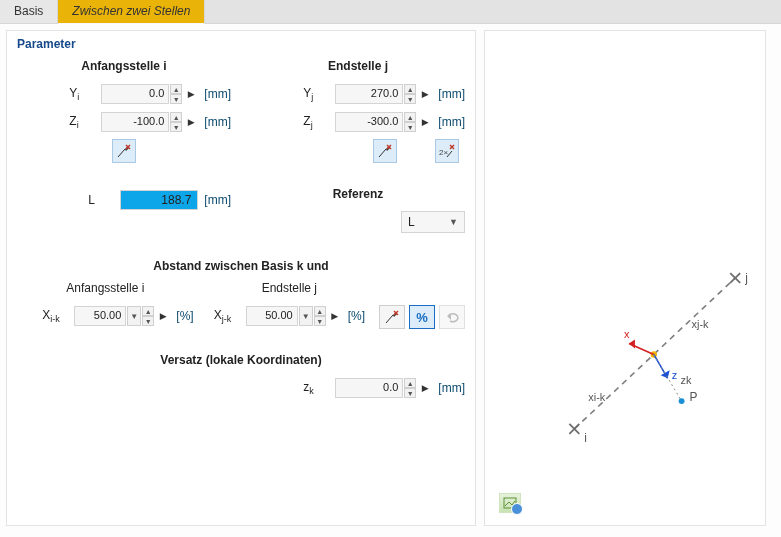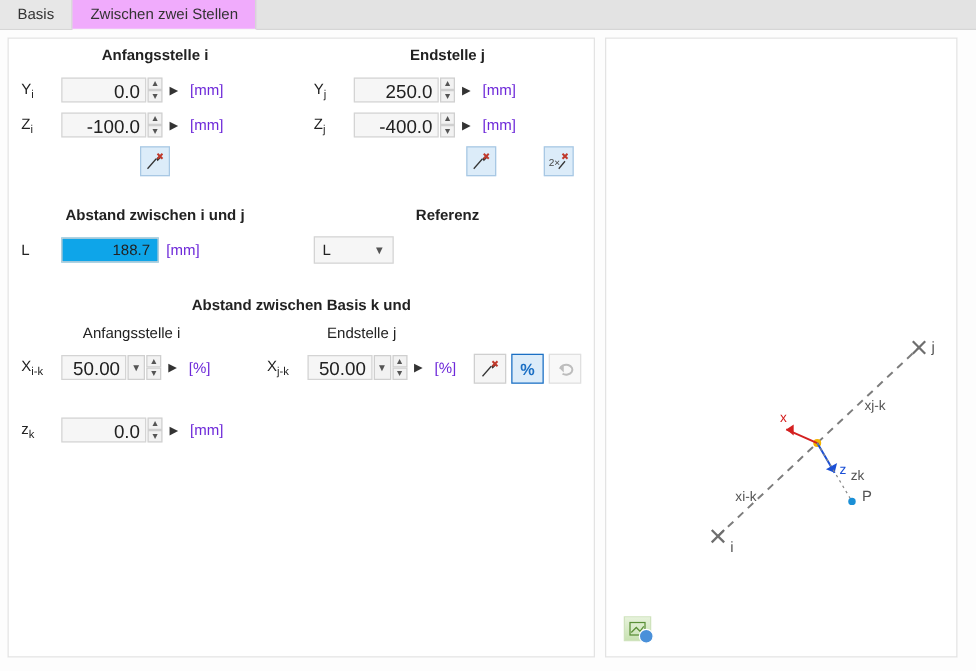--- a/index.html
+++ b/index.html
@@ -25,23 +25,24 @@
   }
   .tab {
     padding: 4px 14px;
     font-size: 12px;
     color: #333;
     border-right: 1px solid #d6d6d6;
     cursor: default;
     background: #e7e7e7;
   }
   .tab.active {
-    background: #f0abfc;
+    background: #eab308;
     border-bottom: 1px solid #f7f7f7;
     margin-bottom: -1px;
+    font-style: italic;
   }
   
   .content {
     display: flex;
     padding: 6px;
     gap: 8px;
   }
   .left-panel {
     width: 470px;
     height: 496px;
@@ -72,33 +73,34 @@
   .col-lbl {
     font-weight: 600;
     margin-bottom: 8px;
     text-align: center;
   }
   .row {
     display: flex;
     align-items: center;
     height: 26px;
     margin-bottom: 2px;
+    justify-content: flex-end;
   }
   .var {
     width: 32px;
   }
   .sub { font-size: 9px; vertical-align: sub; }
   .num {
     width: 68px;
     height: 20px;
     background: #f6f6f6;
     border: 1px solid #d4d4d4;
     text-align: right;
     padding: 2px 4px;
-    font-size: 15px;
+    font-size: 11px;
   }
   .spin {
     width: 12px;
     height: 20px;
     display: inline-flex;
     flex-direction: column;
     margin-left: 1px;
   }
   .spin-btn {
     width: 12px;
@@ -116,21 +118,21 @@
     height: 20px;
     margin-left: 2px;
     display: flex;
     align-items: center;
     justify-content: center;
     font-size: 9px;
     color: #333;
   }
   .unit {
     margin-left: 6px;
-    color: #6d28d9;
+    color: #0c4a6e;
   }
   .pick-btn {
     width: 24px;
     height: 24px;
     background: #dcecf9;
     border: 1px solid #a8c8e4;
     display: flex;
     align-items: center;
     justify-content: center;
     font-size: 11px;
@@ -232,20 +234,21 @@
 <div class="app">
 
   <div class="tabbar">
     <div class="tab">Basis</div>
     <div class="tab active">Zwischen zwei Stellen</div>
   </div>
 
   <div class="content">
 
     <div class="left-panel">
+      <div class="section-title">Parameter</div>
 
       <div class="cols">
         <div class="col">
           <div class="col-lbl">Anfangsstelle i</div>
 
           <div class="row">
             <span class="var"><span>Y</span><span class="sub">i</span></span>
             <div class="num">0.0</div>
             <div class="spin">
               <div class="spin-btn">▲</div>
@@ -276,32 +279,32 @@
                 </svg>
             </div>
           </div>
         </div>
 
         <div class="col">
           <div class="col-lbl">Endstelle j</div>
 
           <div class="row">
             <span class="var"><span>Y</span><span class="sub">j</span></span>
-            <div class="num">250.0</div>
+            <div class="num">270.0</div>
             <div class="spin">
               <div class="spin-btn">▲</div>
               <div class="spin-btn">▼</div>
             </div>
             <div class="play">▶</div>
             <span class="unit">[mm]</span>
           </div>
 
           <div class="row">
             <span class="var"><span>Z</span><span class="sub">j</span></span>
-            <div class="num">-400.0</div>
+            <div class="num">-300.0</div>
             <div class="spin">
               <div class="spin-btn">▲</div>
               <div class="spin-btn">▼</div>
             </div>
             <div class="play">▶</div>
             <span class="unit">[mm]</span>
           </div>
 
           <div class="row" style="justify-content:space-between; padding-right:6px;">
             <div style="width:110px;"></div>
@@ -320,21 +323,20 @@
                   <line x1="12" y1="2" x2="16" y2="6" stroke="#c0392b" stroke-width="1.5"></line>
                   <line x1="16" y1="2" x2="12" y2="6" stroke="#c0392b" stroke-width="1.5"></line>
                 </svg>
             </div>
           </div>
         </div>
       </div>
 
       <div class="block cols">
         <div class="col">
-          <div class="col-lbl">Abstand zwischen i und j</div>
           <div class="row">
             <span class="var">L</span>
             <div class="read">188.7</div>
             <span class="unit">[mm]</span>
           </div>
         </div>
         <div class="col">
           <div class="col-lbl">Referenz</div>
           <div class="row">
             <div class="select">
@@ -392,20 +394,21 @@
                     <path d="M4 7 A5 4 0 1 1 6 11" fill="none" stroke="#bdbdbd" stroke-width="1.6"></path>
                     <polygon points="4,7 7,4 7,10" fill="#bdbdbd"></polygon>
                   </svg>
               </div>
             </div>
           </div>
         </div>
       </div>
 
       <div class="block">
+        <div class="col-lbl">Versatz (lokale Koordinaten)</div>
         <div class="row">
           <span class="var"><span>z</span><span class="sub">k</span></span>
           <div class="num">0.0</div>
           <div class="spin">
             <div class="spin-btn">▲</div>
             <div class="spin-btn">▼</div>
           </div>
           <div class="play">▶</div>
           <span class="unit">[mm]</span>
         </div>

